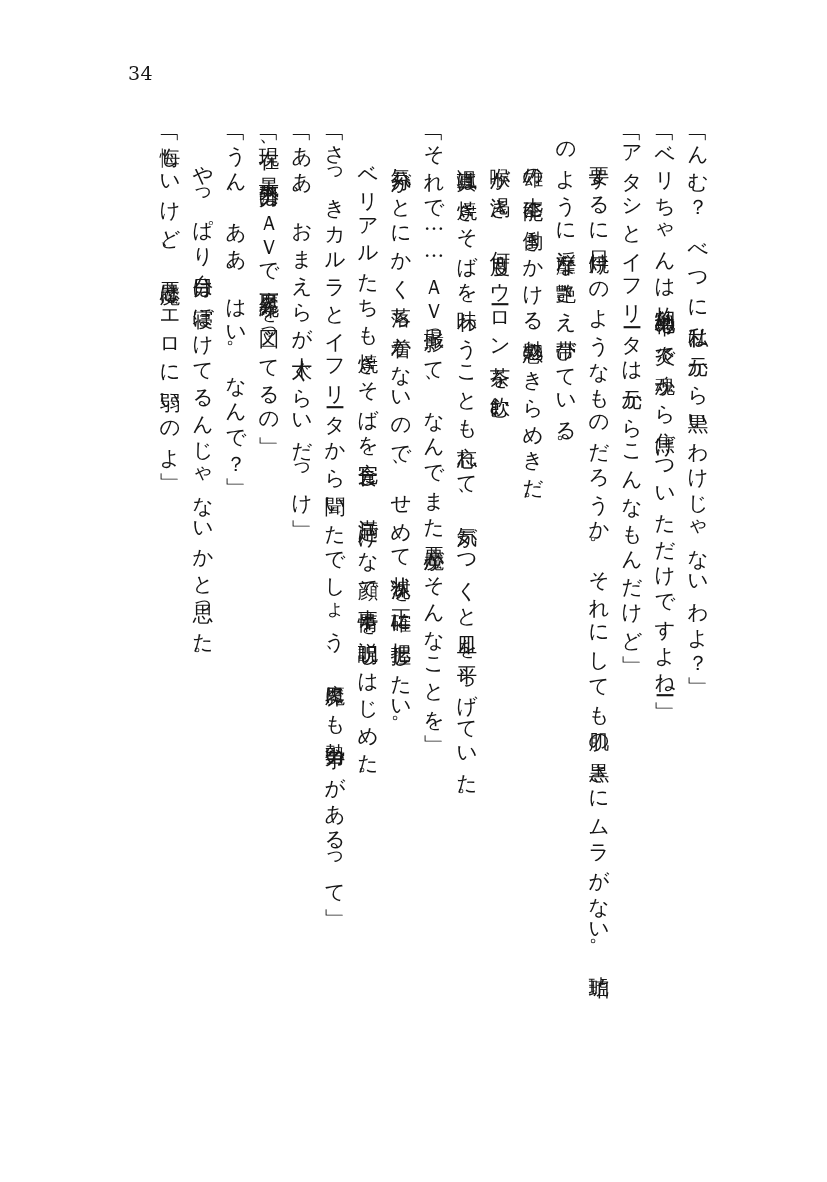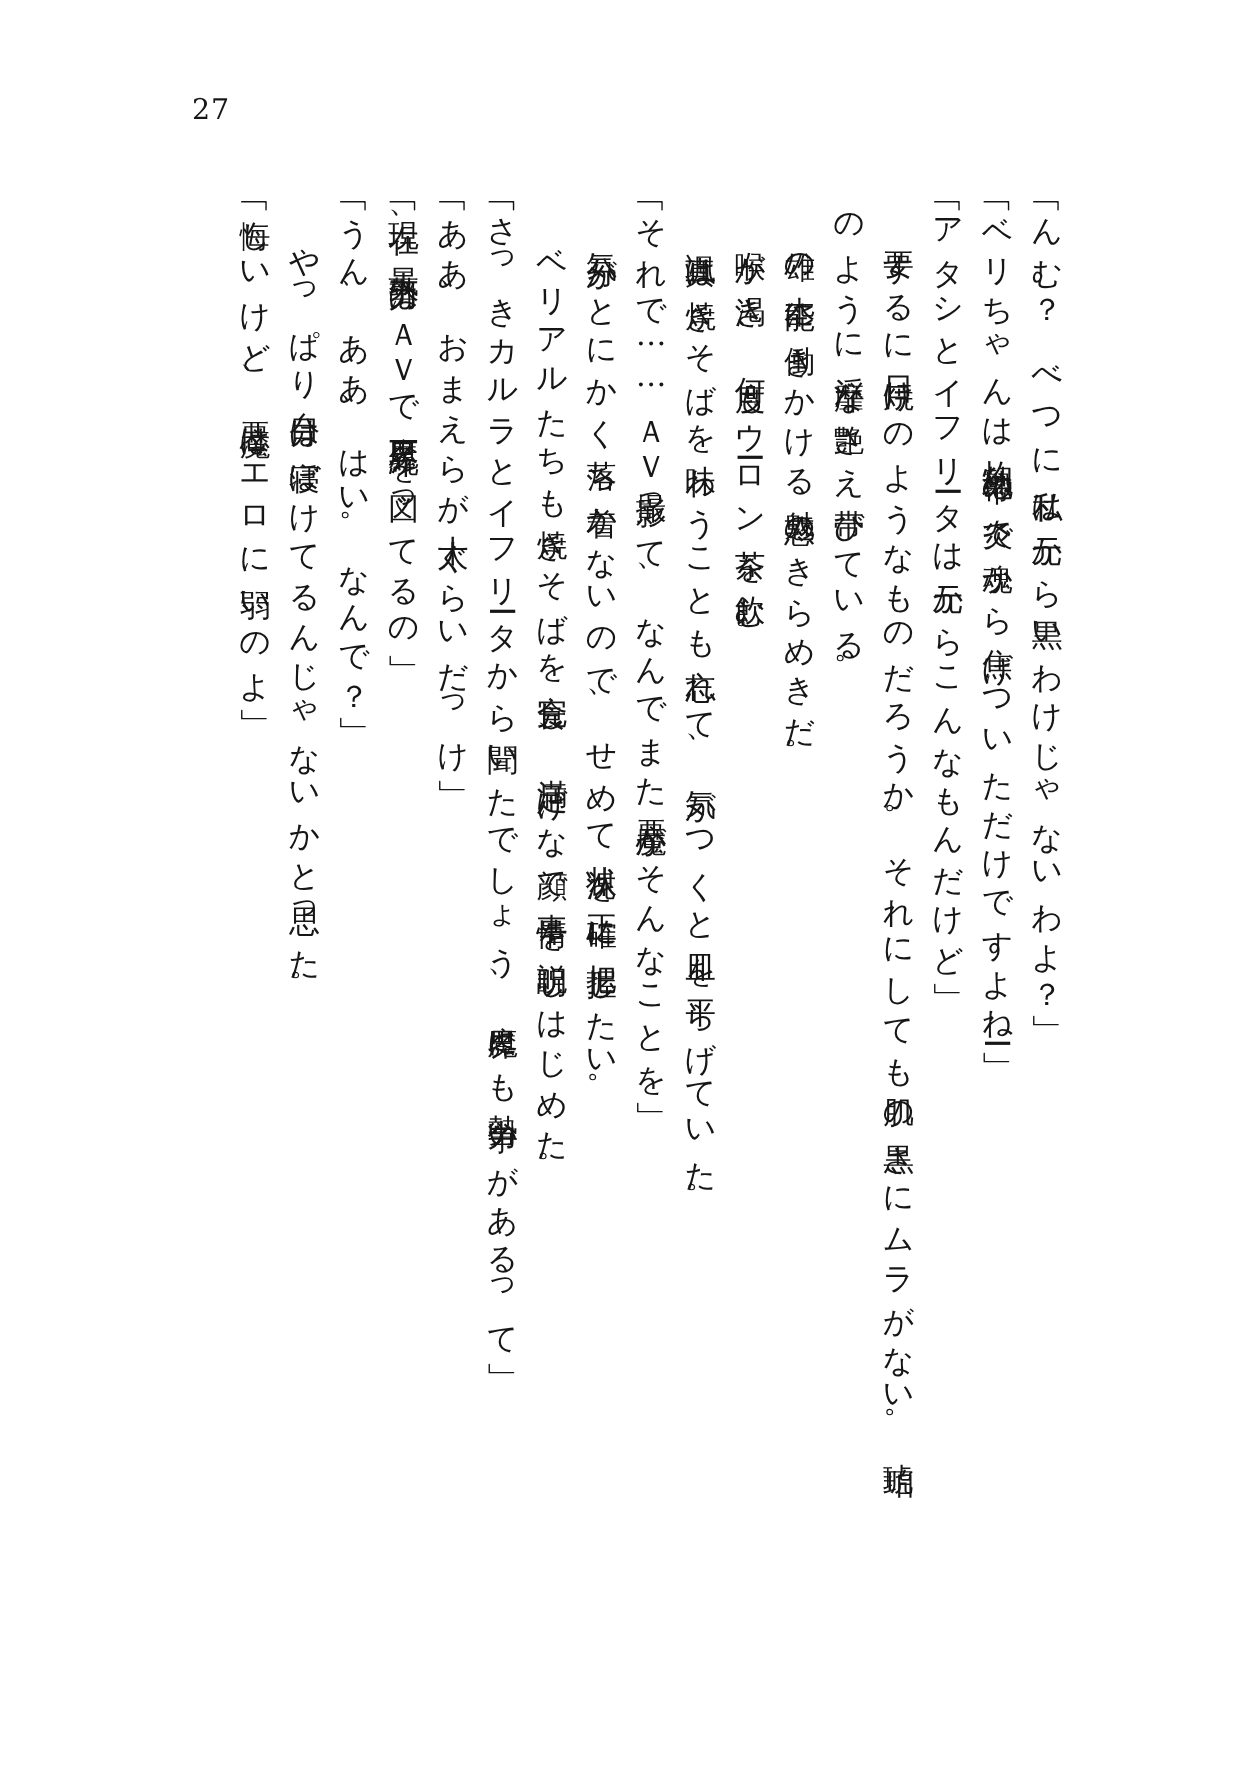--- a/index.html
+++ b/index.html
@@ -62,21 +62,21 @@
     flex: 0 0 33px;
     font-family: "DejaVu Serif", "Liberation Serif", serif;
     font-weight: 500;
   }
 </style>
 </head>
 <body>
 
 <div class="page">
 
-  <div class="page-number">27</div>
+  <div class="page-number">34</div>
 
   <div class="vtext">
     <div class="vline">「んむ？　べつに私は元から黒いわけじゃないわよ？」</div>
     <div class="vline">「ベリちゃんは灼熱地帯の炎で魂から焦げついただけですよねー」</div>
     <div class="vline">「アタシとイフリータは元からこんなもんだけど」</div>
     <div class="vline">　要するに日焼けのようなものだろうか。それにしても肌の黒さにムラがない。琥珀</div>
     <div class="vline">のように淫靡な艶さえ帯びている。</div>
     <div class="vline">　雄の本能に働きかける魅惑のきらめきだ。</div>
     <div class="vline">　喉が渇き、何度もウーロン茶を飲む。</div>
     <div class="vline">　颯真は焼きそばを味わうことも忘れて、気がつくと皿を平らげていた。</div>

